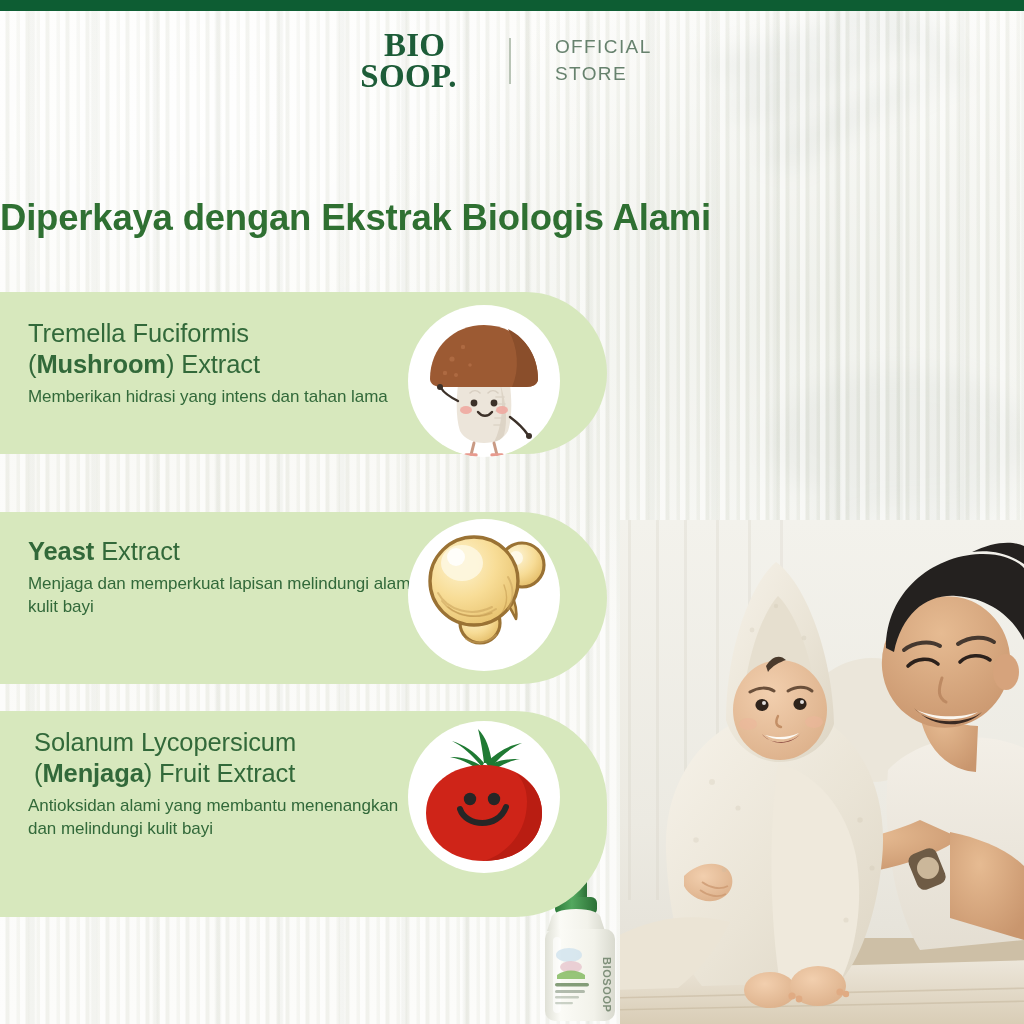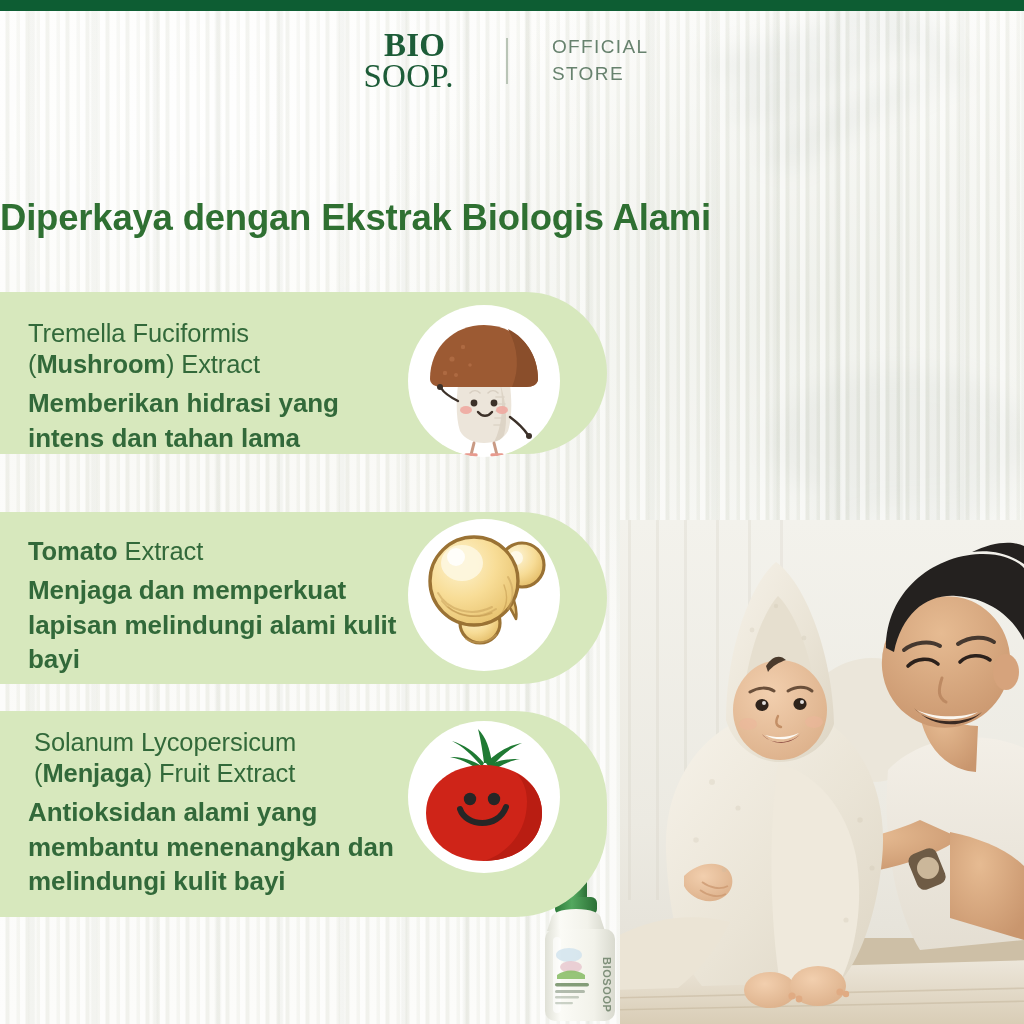--- a/index.html
+++ b/index.html
@@ -68,21 +68,21 @@
     gap:4px;
   }
   .logo-mark {
     font-family:"Liberation Serif", serif;
     color:#1d5c38;
     line-height:.93;
     text-align:center;
     letter-spacing:.3px;
   }
   .logo-l1 { font-size:33px; font-weight:700; }
-  .logo-l2 { font-size:33px; font-weight:400; margin-left:-12px;text-align:right; }
+  .logo-l2 { font-size:33px; font-weight:700; margin-left:-12px;text-align:right; }
   .logo-divider {
     width:2px; height:46px; background:#b9c4b6; margin:0 40px 0 48px;
   }
   .logo-official {
     color:#67826e;
     font-size:19px;
     letter-spacing:1.4px;
     line-height:1.42;
     font-weight:400;
   }
@@ -127,22 +127,22 @@
     color:#32693a;
   }
   .ing-name {
     font-size:25.5px;
     font-weight:400;
     line-height:1.22;
     letter-spacing:-.1px;
   }
   .ing-name b { font-weight:700;margin-top:30px; }
   .ing-desc {
-    font-size:26px;
-    font-weight:700;
+    font-size:17px;
+    font-weight:400;
     line-height:1.33;
     letter-spacing:-.05px;
     margin-top:6px;
   }
 
   
   .icon-circle {
     position:absolute;
     width:152px; height:152px;
     border-radius:50%;
@@ -475,21 +475,21 @@
       <path d="M66 138 L63 150" stroke="#c99a84" stroke-width="3" stroke-linecap="round"></path>
       <path d="M86 138 L89 150" stroke="#c99a84" stroke-width="3" stroke-linecap="round"></path>
       <path d="M58 150 L68 150" stroke="#e89a8e" stroke-width="3.4" stroke-linecap="round"></path>
       <path d="M84 150 L94 150" stroke="#e89a8e" stroke-width="3.4" stroke-linecap="round"></path>
     </svg>
   </div>
 
   <div class="card" id="card2">
     <div class="card-text" id="t2">
       <div class="ing-name">
-        <b>Tomato</b><span> Extract</span>
+        <b>Yeast</b><span> Extract</span>
       </div>
       <div class="ing-desc">Menjaga dan memperkuat lapisan melindungi alami kulit bayi</div>
     </div>
   </div>
   <div class="icon-circle" id="ic2">
     <svg class="icon-svg" viewBox="0 0 152 152">
       <defs>
         <radialGradient id="yMain" cx="35%" cy="30%" r="72%">
           <stop offset="0%" stop-color="#fdf3cf"></stop>
           <stop offset="55%" stop-color="#f8dd97"></stop>

